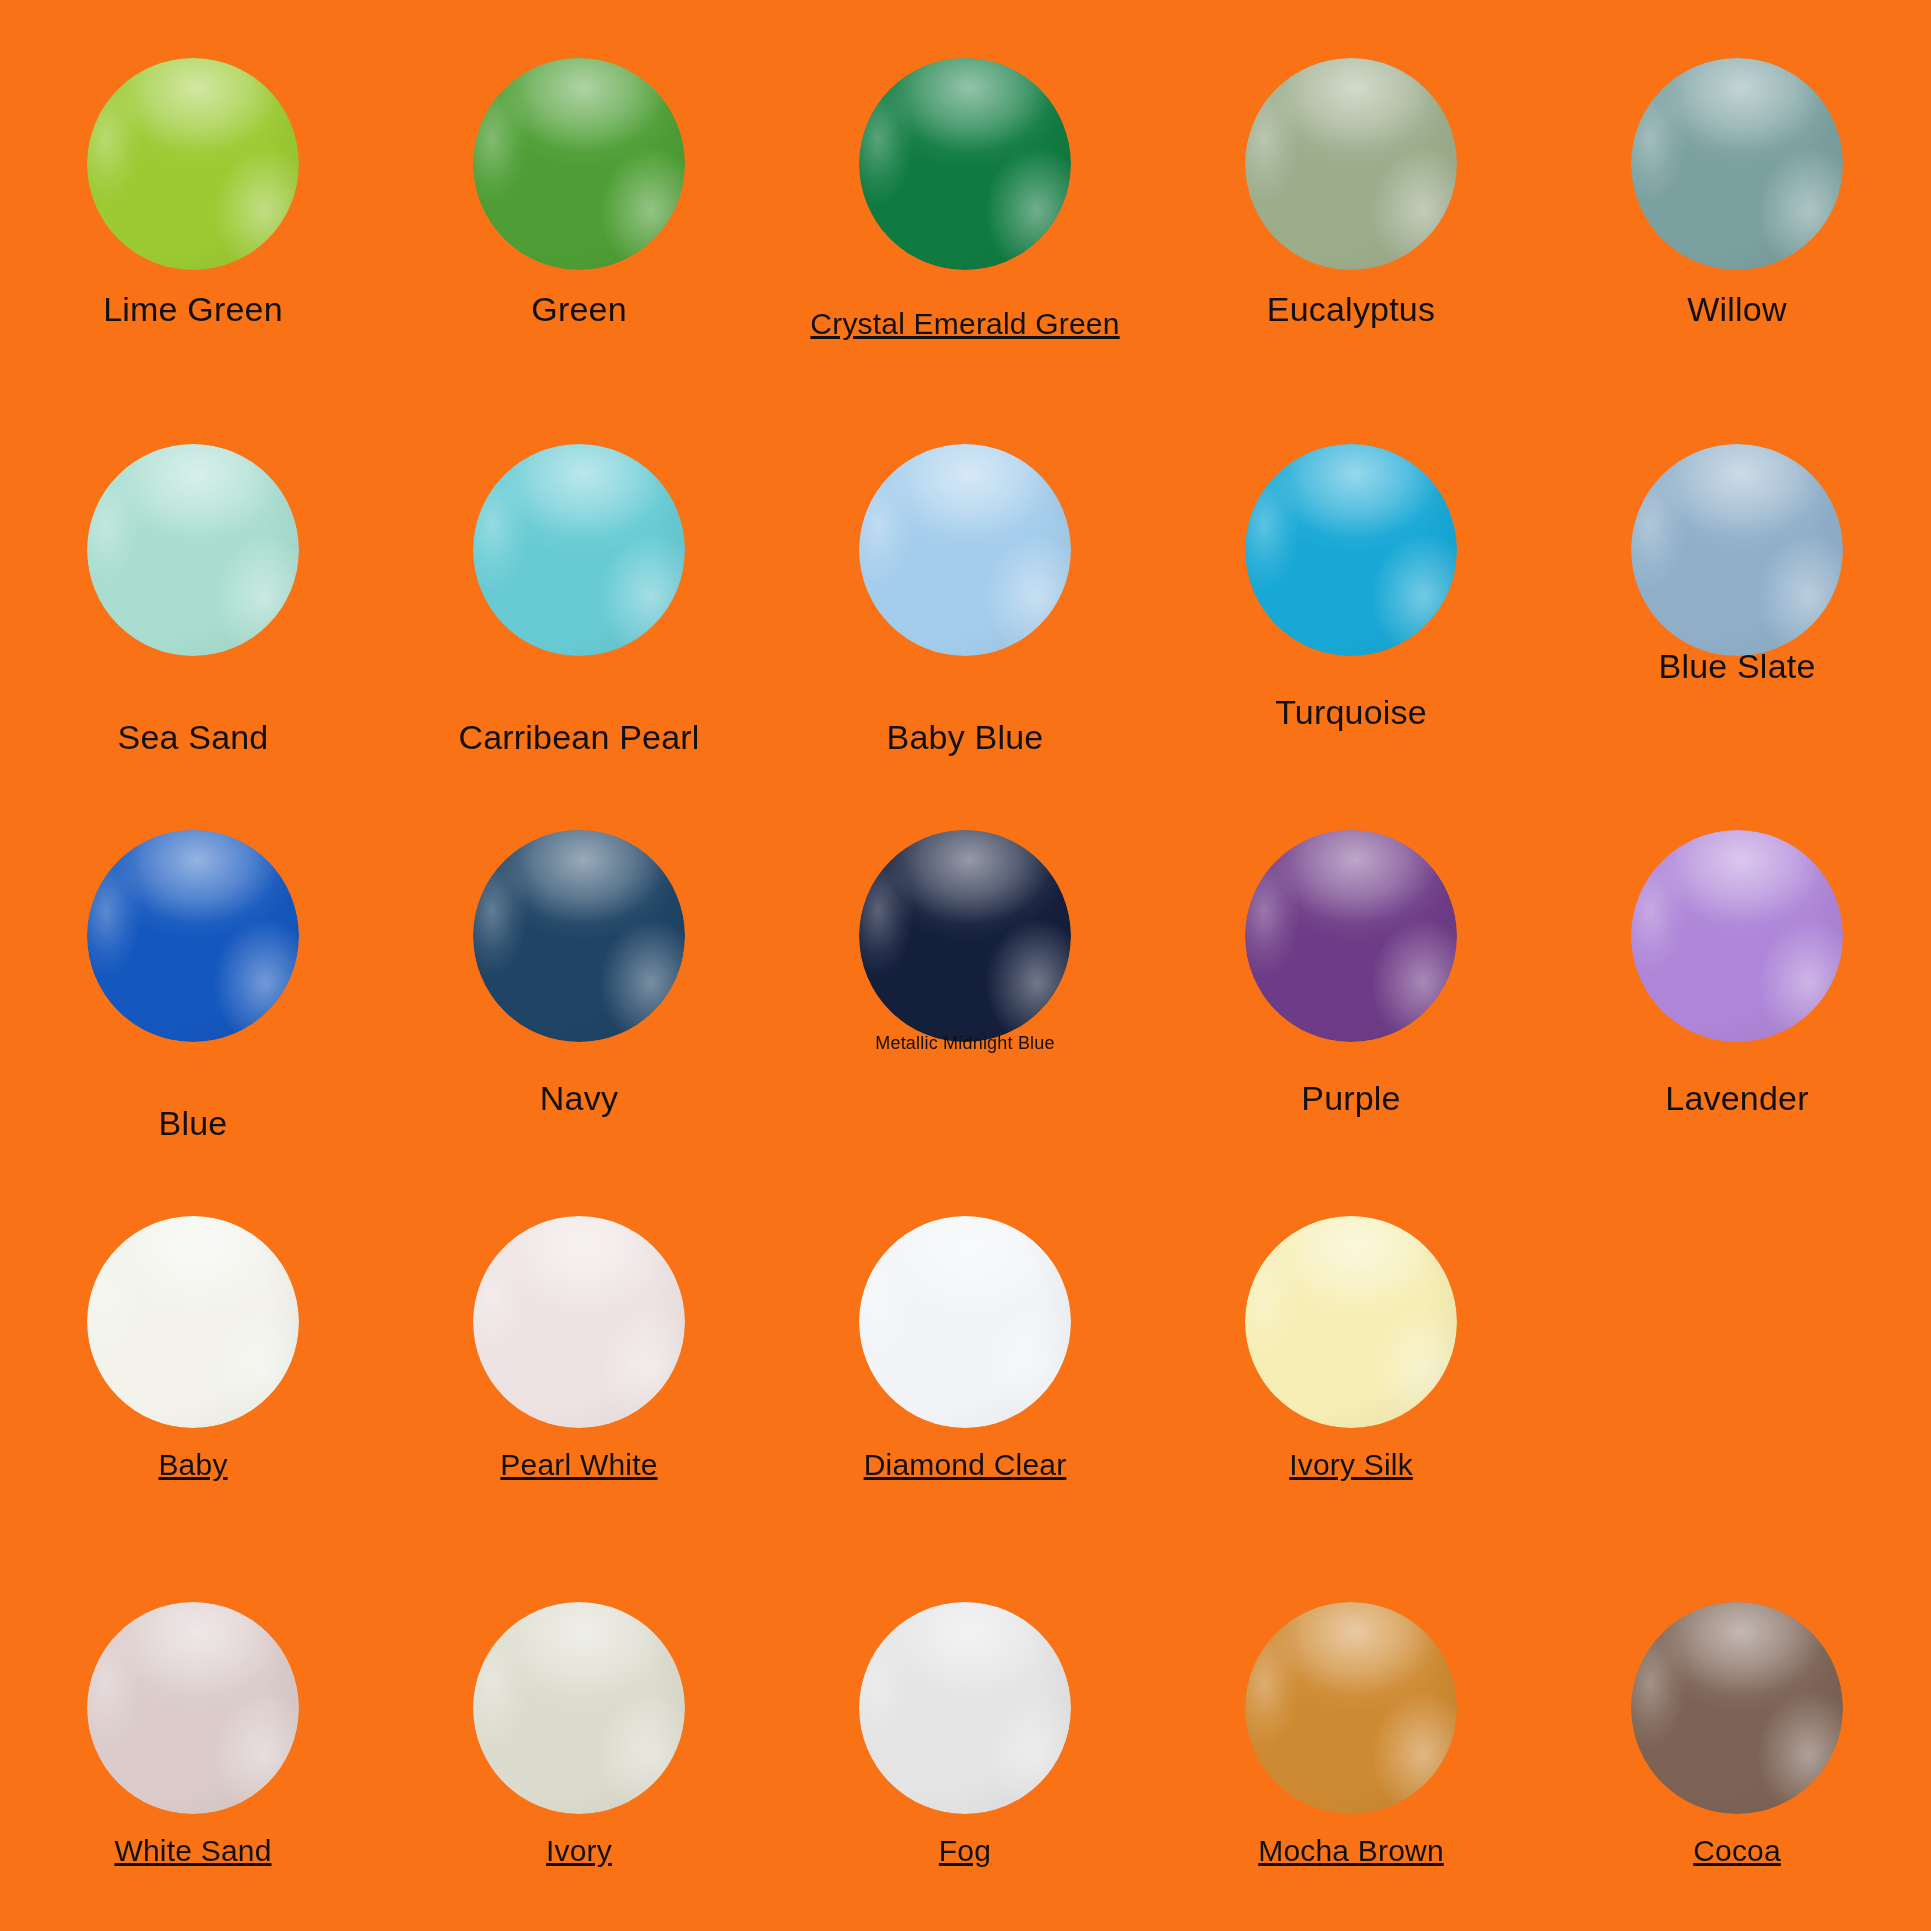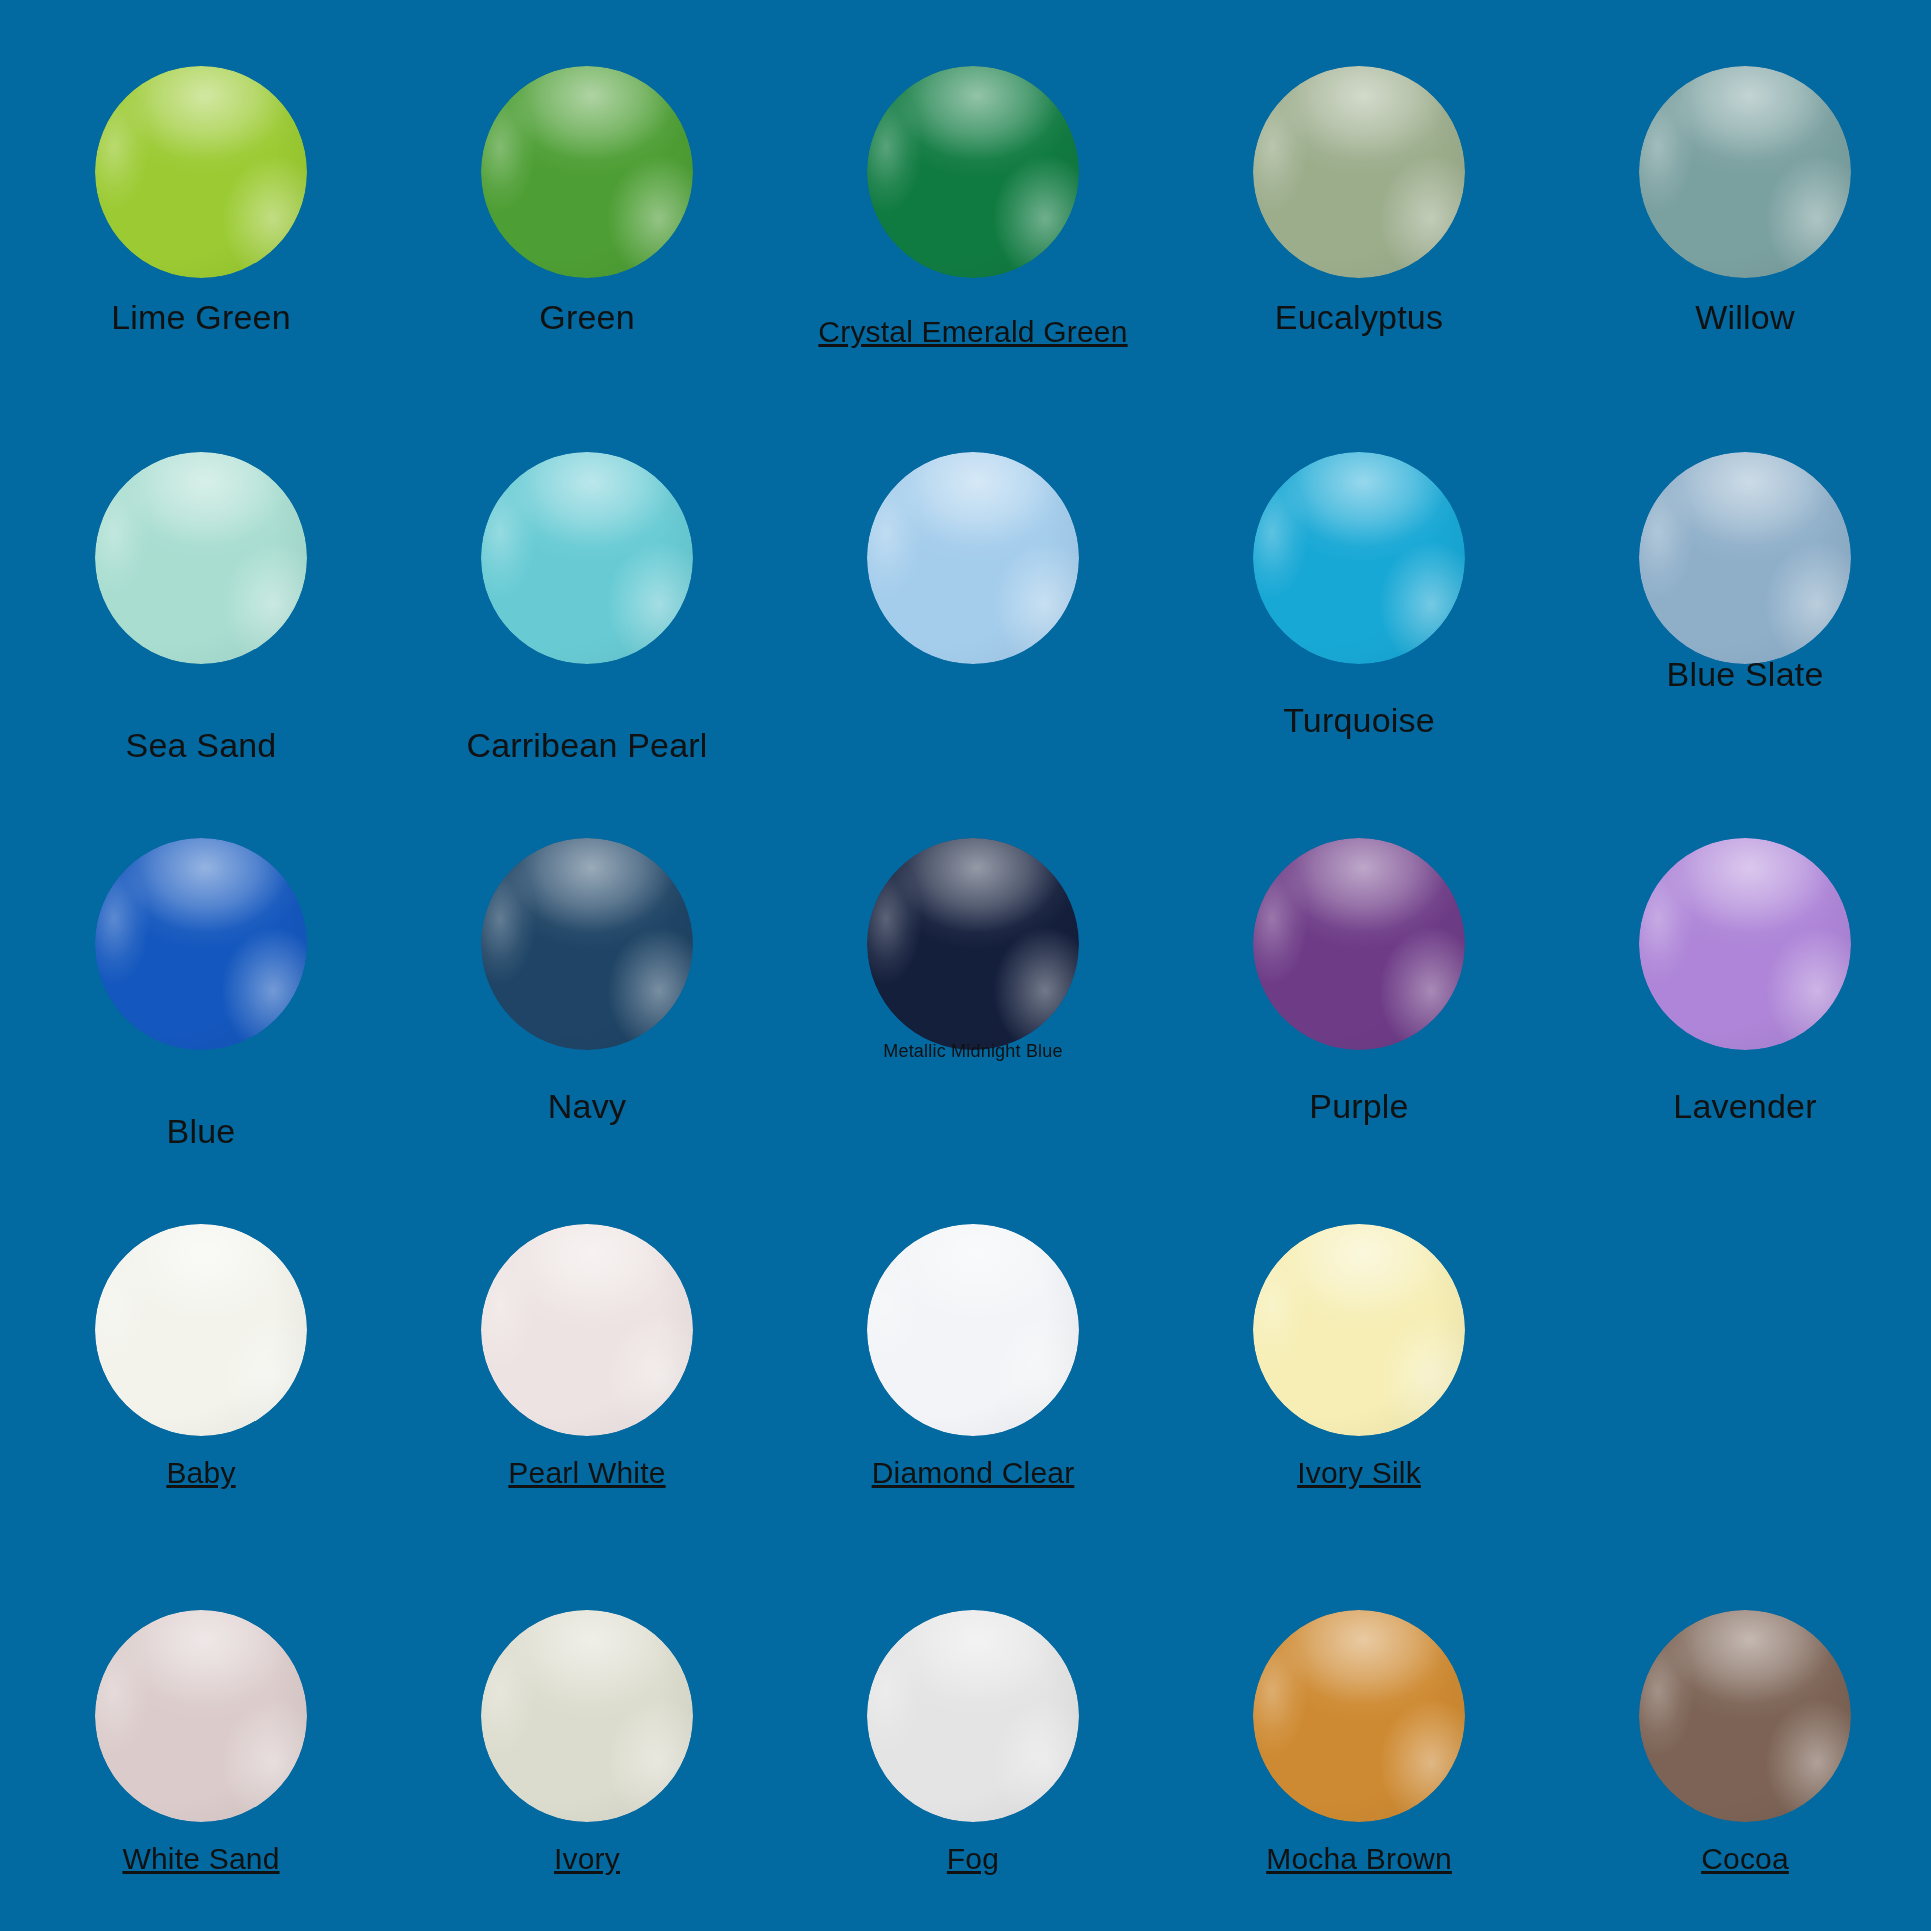--- a/index.html
+++ b/index.html
@@ -9,23 +9,23 @@
     padding: 0;
     width: 1931px;
     height: 1931px;
     background: #ffffff;
     font-family: "Liberation Sans", sans-serif;
   }
 
   #swatch-board {
     width: 1931px;
     height: 1931px;
-    background: #0369a1;
+    background: #f97316;
     position: relative;
-    padding: 8px;
+    padding: 0;
   }
 
   .grid {
     display: grid;
     grid-template-columns: repeat(5, 386px);
     grid-template-rows: repeat(5, 386px);
     width: 1931px;
     height: 1931px;
   }
 
@@ -213,20 +213,21 @@
       <div class="cell">
         <div class="swatch-wrap">
           <div class="swatch" title="Baby Blue">
             <div class="base" style="background: rgb(164, 205, 236);"></div>
             <div class="shade"></div>
             <div class="leftlight"></div>
             <div class="rim"></div>
             <div class="sheen"></div>
           </div>
         </div>
+        <div class="label sz-lg pos-c">Baby Blue</div>
       </div>
       <div class="cell">
         <div class="swatch-wrap">
           <div class="swatch" title="Turquoise">
             <div class="base" style="background: rgb(24, 168, 213);"></div>
             <div class="shade"></div>
             <div class="leftlight"></div>
             <div class="rim"></div>
             <div class="sheen"></div>
           </div>

